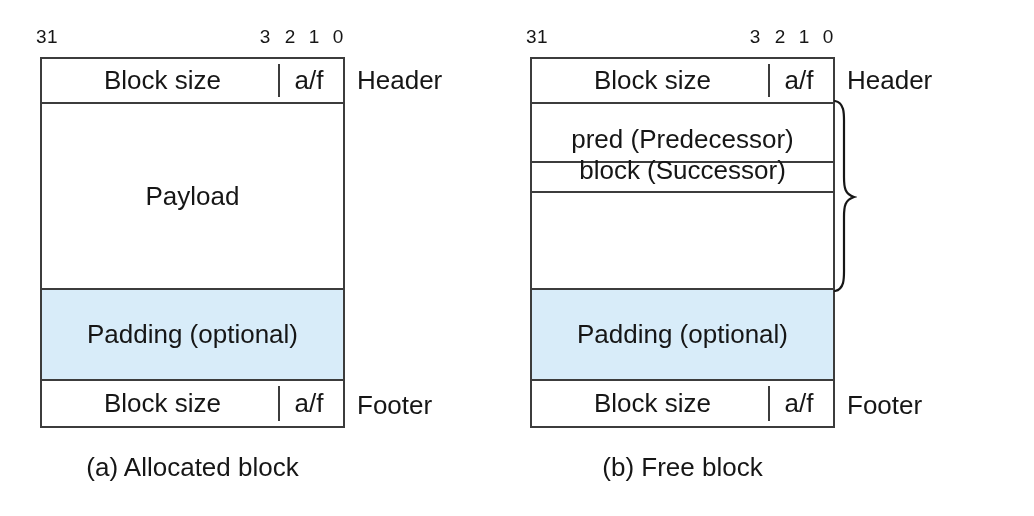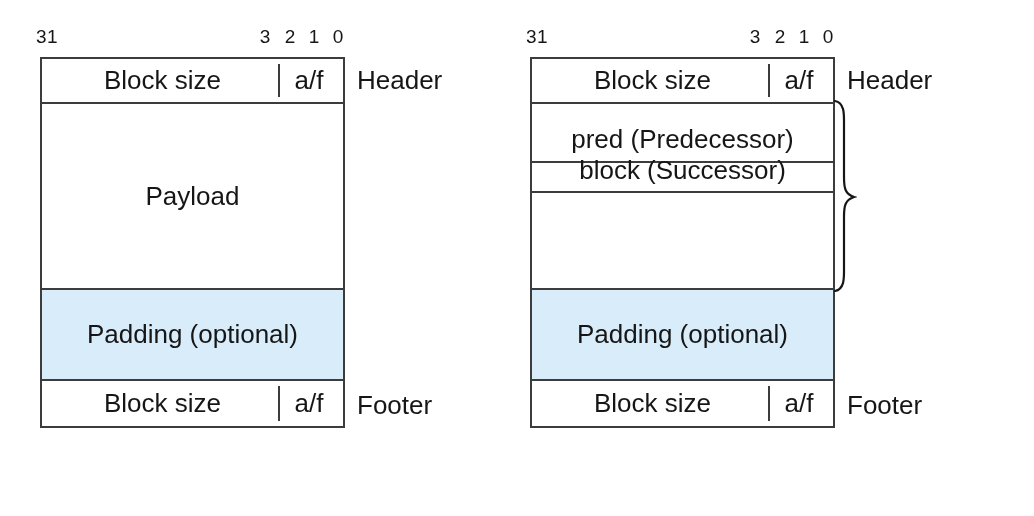--- a/index.html
+++ b/index.html
@@ -80,20 +80,21 @@
     <div class="row bb" style="top:45px;height:186px">Payload</div>
     <div class="row bb padding-row" style="top:231px;height:91px">Padding (optional)</div>
     <div class="row split" style="top:322px;height:45px">
       <div class="cell-size">Block size</div>
       <div class="cell-flag">a/f</div>
     </div>
   </div>
 
   <div class="sidelabel" style="left:357px;top:57px;height:46px">Header</div>
   <div class="sidelabel" style="left:357px;top:383px;height:45px">Footer</div>
+  <div class="caption" style="left:40px">(a) Allocated block</div>
 
   <span class="bitlabel" style="left:526px">31</span>
   <span class="bitdigit" style="left:745px">3</span>
   <span class="bitdigit" style="left:770px">2</span>
   <span class="bitdigit" style="left:794px">1</span>
   <span class="bitdigit" style="left:818px">0</span>
 
   <div class="box" style="left:530px">
     <div class="row split bb" style="top:0;height:45px">
       <div class="cell-size">Block size</div>
@@ -109,14 +110,15 @@
     </div>
   </div>
 
   <div class="sidelabel" style="left:847px;top:57px;height:46px">Header</div>
   <div class="sidelabel" style="left:847px;top:383px;height:45px">Footer</div>
 
   <svg class="brace" width="26" height="194" viewBox="0 0 26 194">
     <path d="M 4 2 C 14 4, 13 16, 13 26 L 13 78 C 13 89, 14 95, 23 98 C 14 101, 13 107, 13 118 L 13 168 C 13 178, 14 190, 4 192"></path>
   </svg>
 
+  <div class="caption" style="left:530px">(b) Free block</div>
 
 </div>
 
 </body></html>

